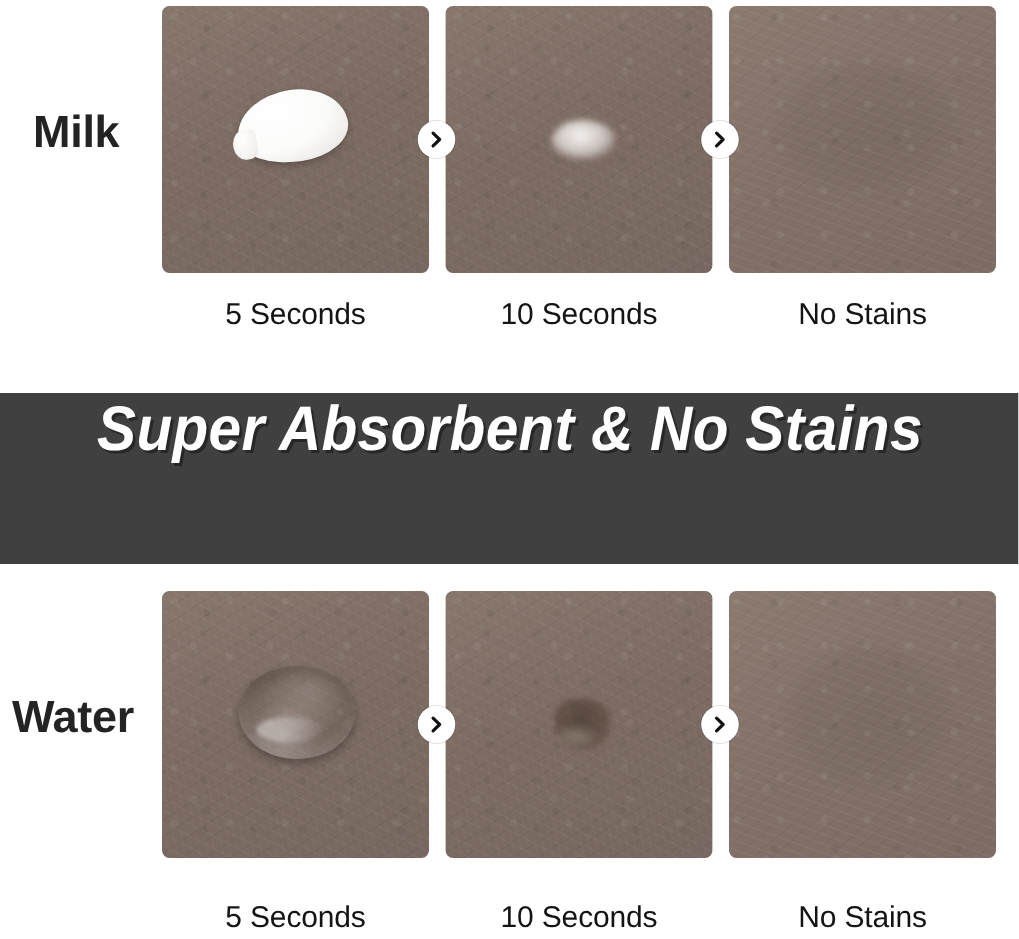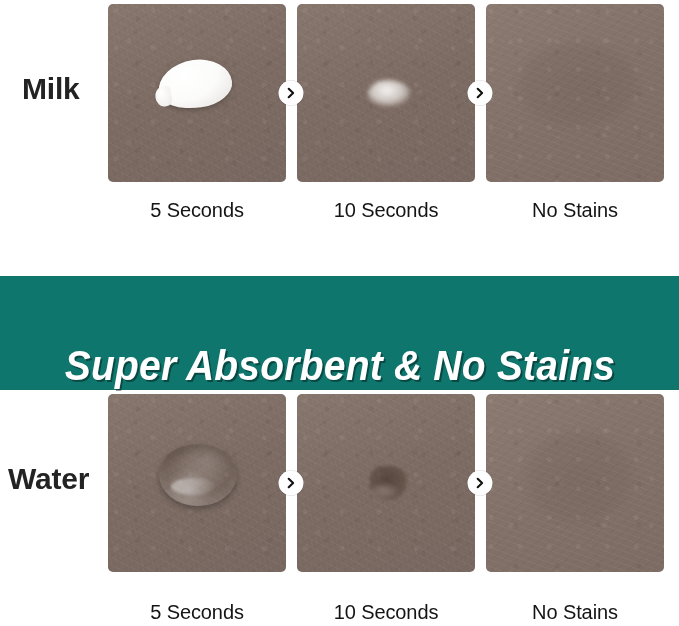--- a/index.html
+++ b/index.html
@@ -206,26 +206,26 @@
     font-size: 20px;
     font-weight: 400;
     letter-spacing: -0.1px;
   }
   .caption + .caption { margin-left: 11px; }
 
   
   .banner {
     position: absolute;
     left: 0;
-    top: 276px;
+    top: 262px;
     width: 679px;
     height: 114px;
-    background: #0f766e;
+    background: #404040;
     display: flex;
-    align-items: flex-end;
+    align-items: flex-start;
     justify-content: center;
     box-sizing: border-box;
   }
   .banner-text {
     color: #ffffff;
     font-family: "Liberation Sans Narrow", "Liberation Sans", sans-serif;
     font-size: 42px;
     font-weight: 700;
     font-style: italic;
     letter-spacing: 0.2px;

